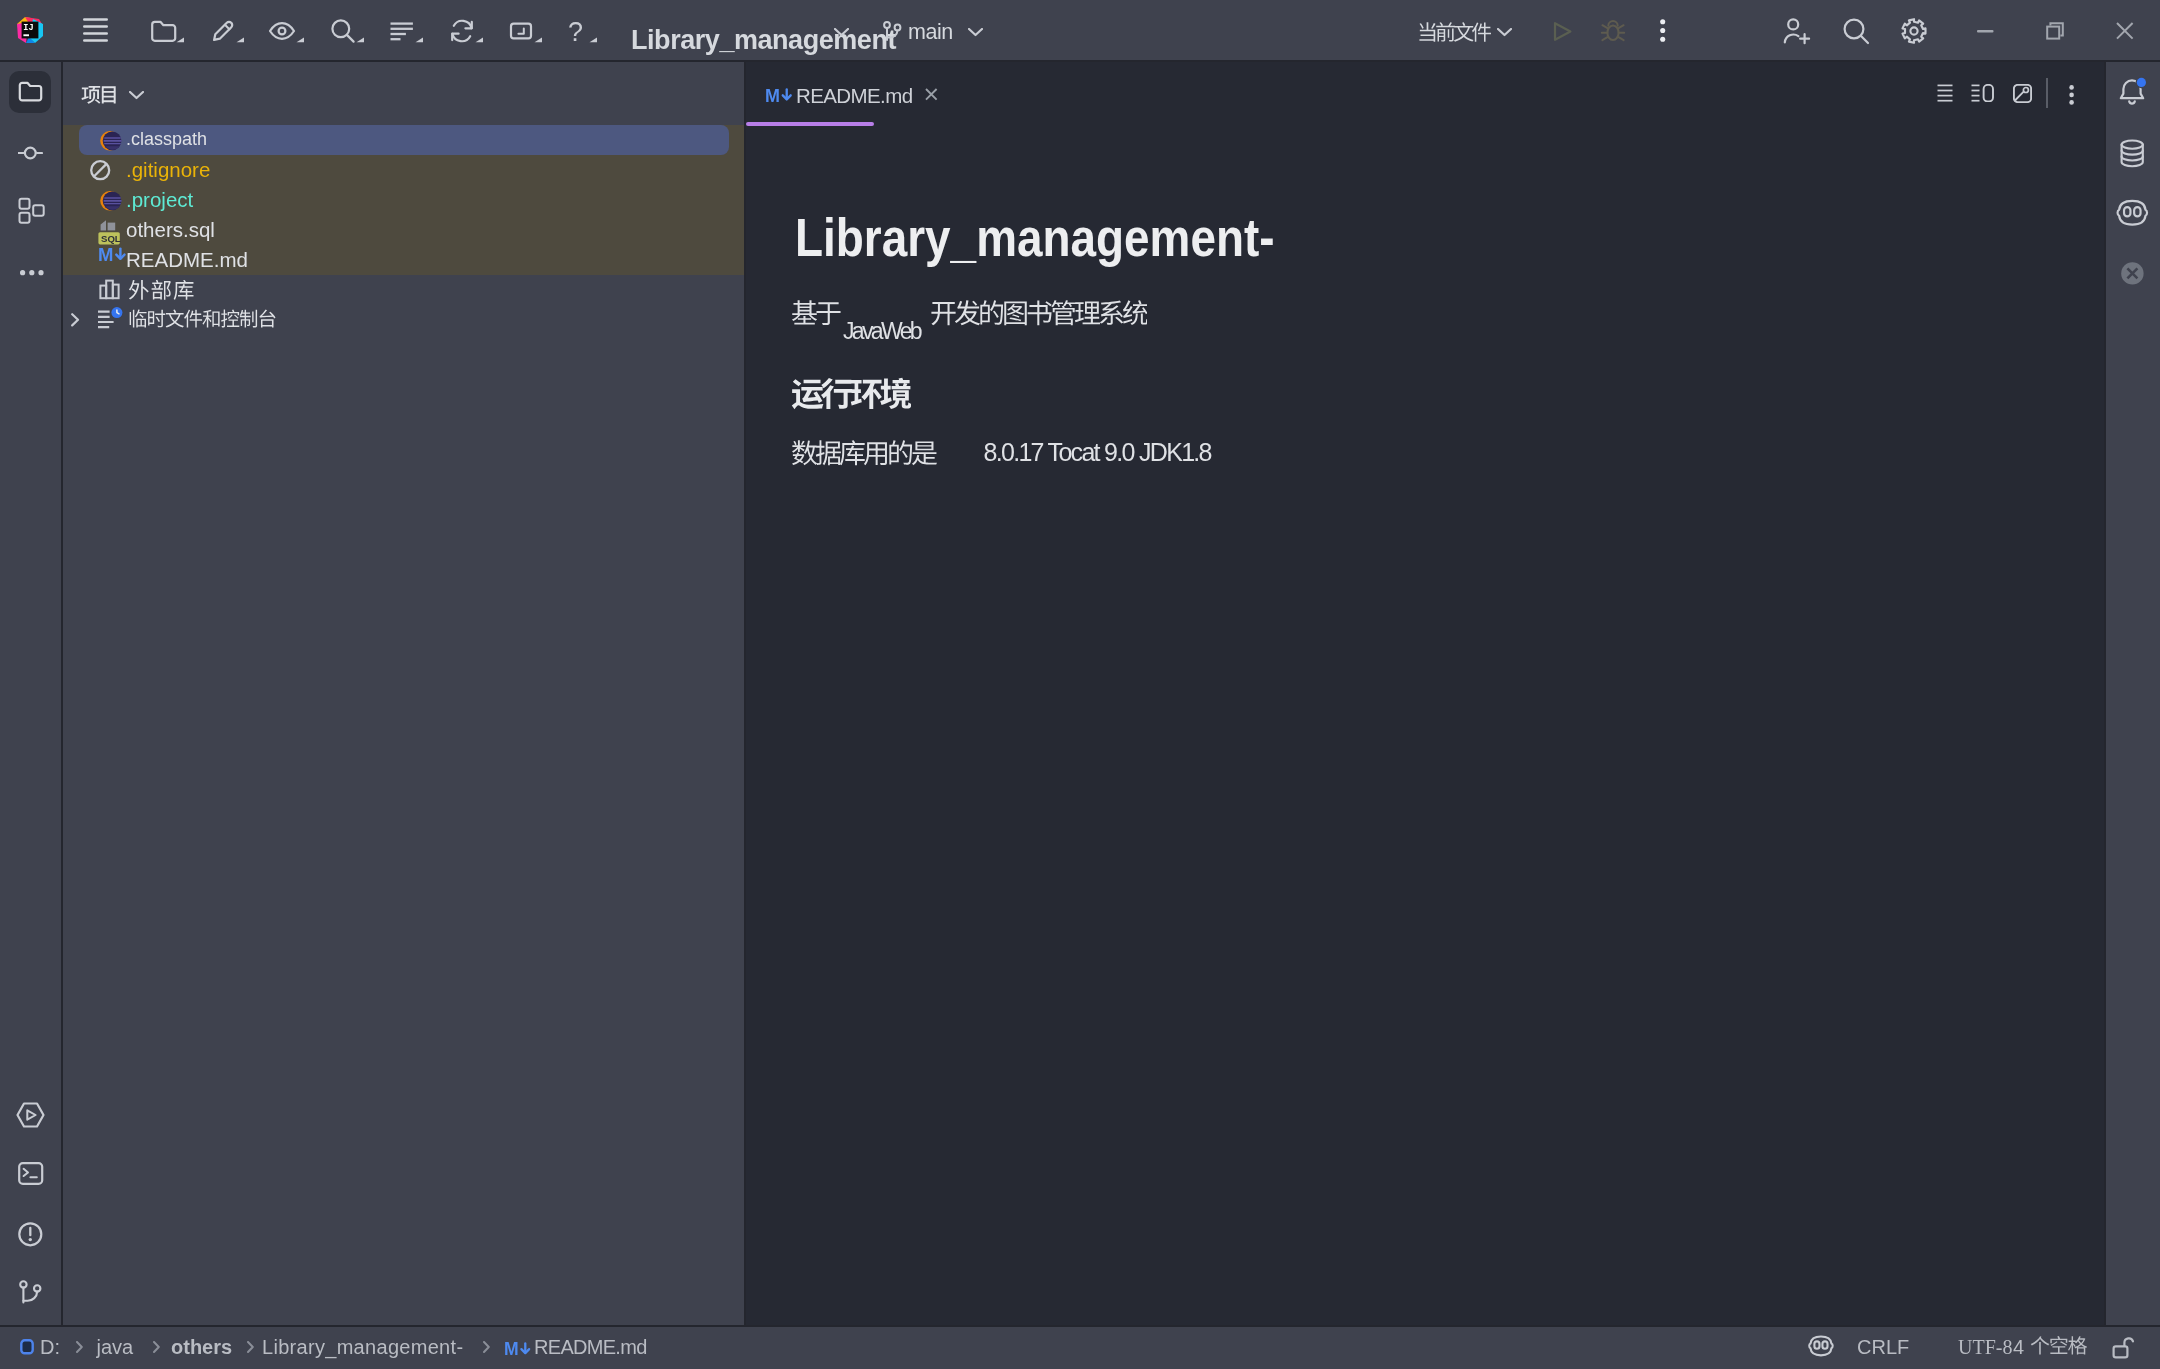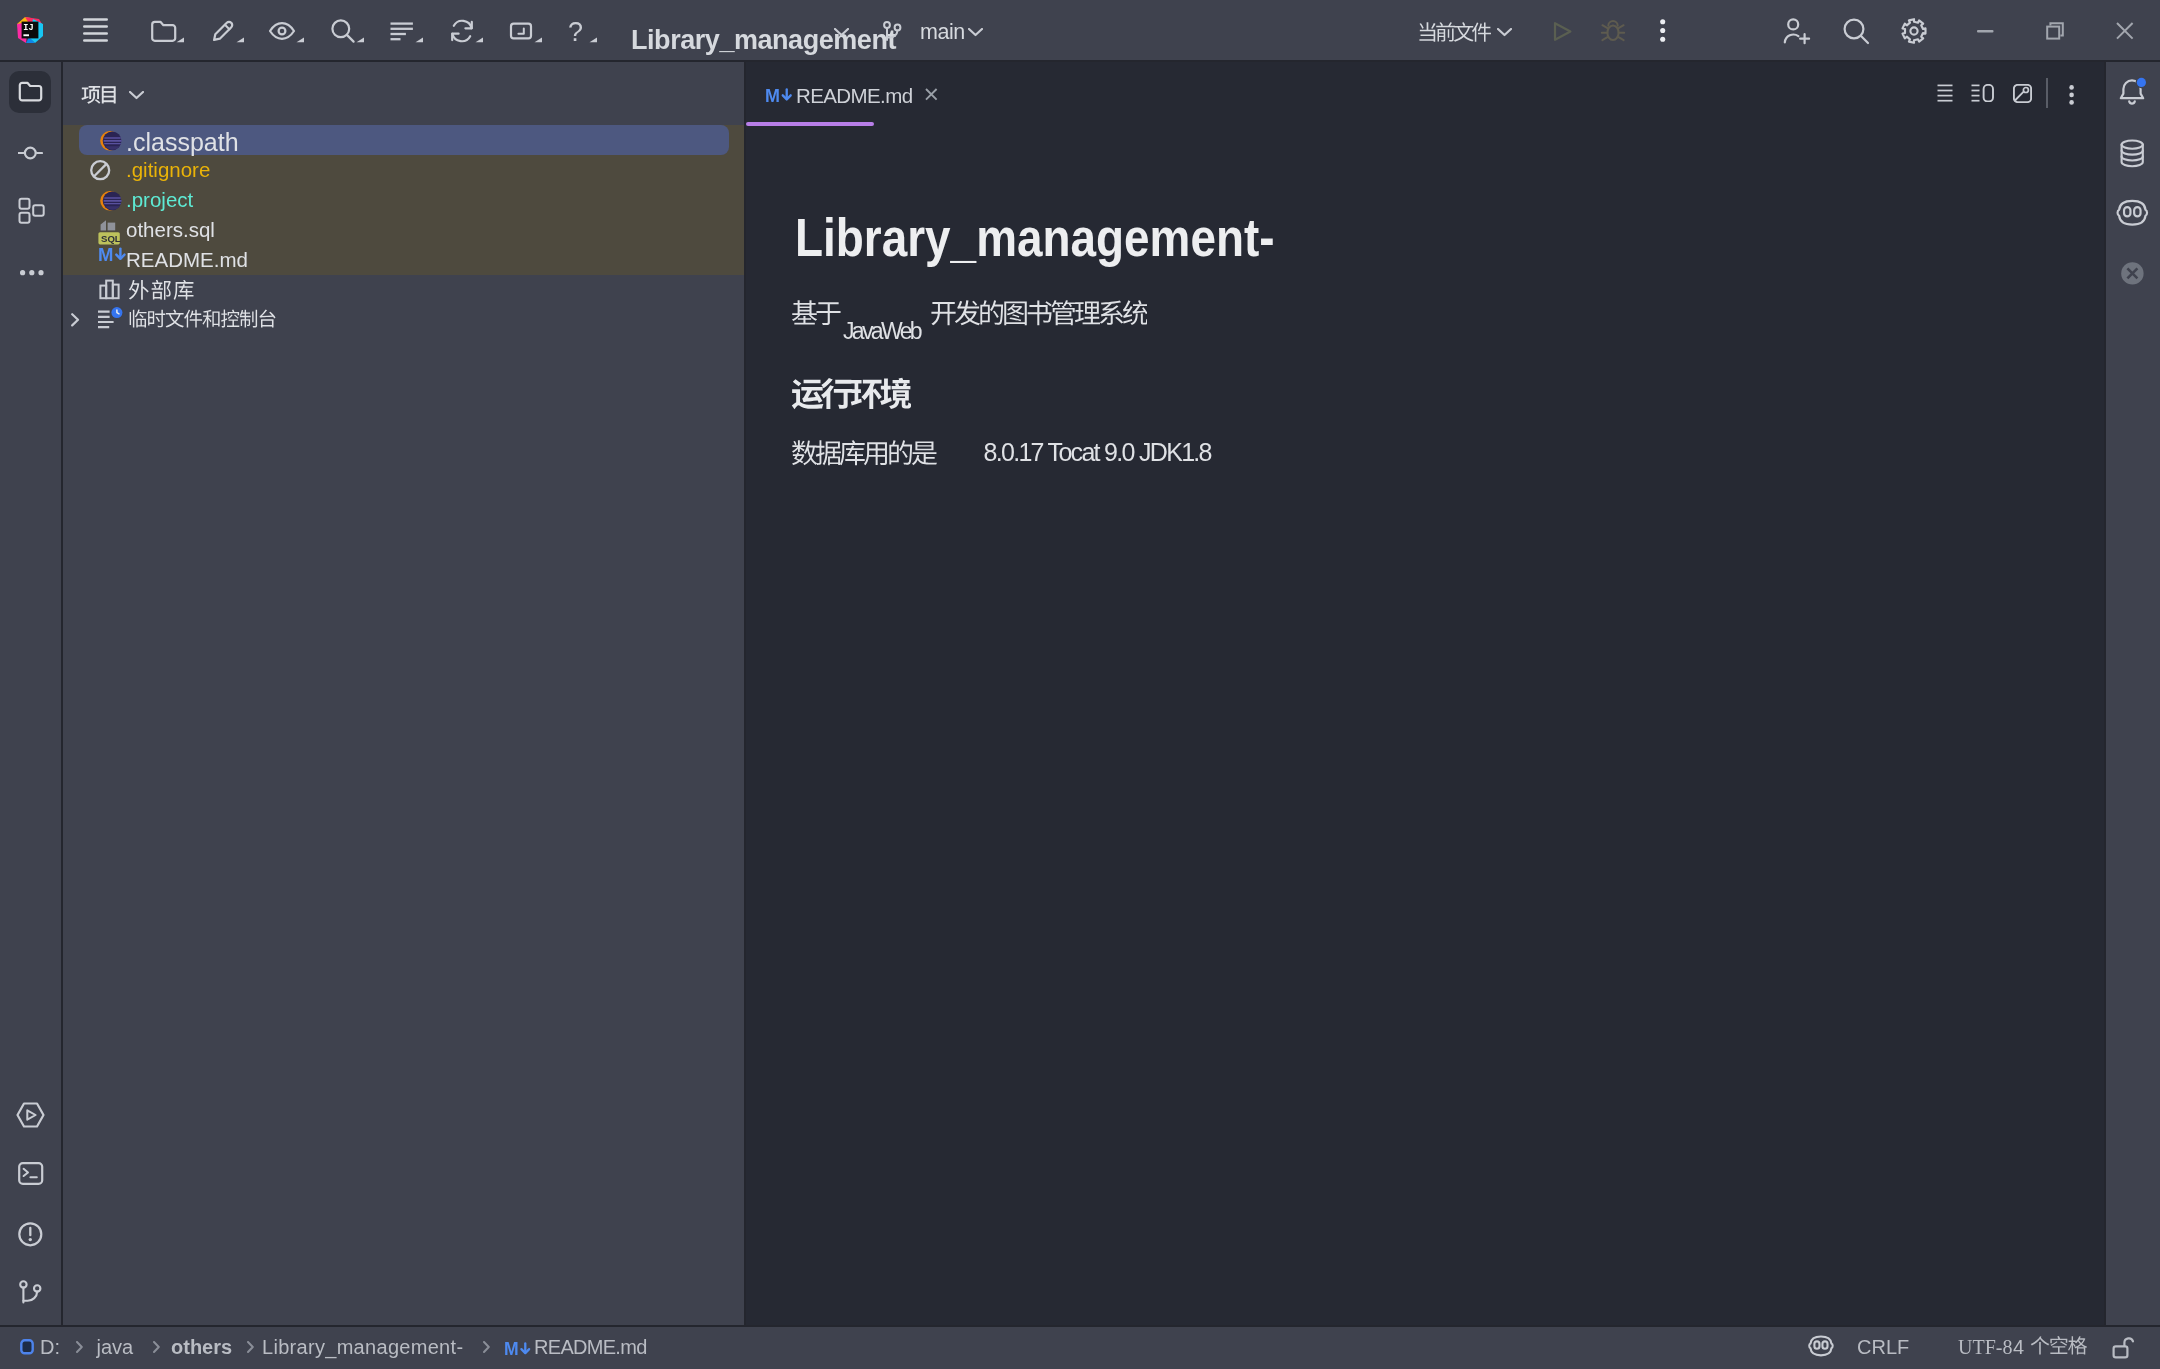--- a/index.html
+++ b/index.html
@@ -72,21 +72,21 @@
 <div style="position:absolute;left:631px;top:27px;font-family:'Liberation Sans',sans-serif;font-size:27px;color:#d6d9de;font-weight:700;letter-spacing:-0.45px;line-height:1;white-space:pre;">Library_management</div>
 <svg style="position:absolute;left:834px;top:27.5px" width="15" height="9" viewBox="0 0 15 9" fill="none" xmlns="http://www.w3.org/2000/svg">
     <path d="M1,1 l6.5,6 6.5,-6" stroke="#c9ccd3" stroke-width="2.2" stroke-linecap="round" stroke-linejoin="round" fill="none"></path>
   </svg>
 <svg style="position:absolute;left:882px;top:20px" width="22" height="22" viewBox="0 0 22 22" fill="none" xmlns="http://www.w3.org/2000/svg">
     <circle cx="5" cy="5" r="2.9" stroke="#c9ccd3" stroke-width="2"></circle>
     <circle cx="15.5" cy="7.5" r="2.9" stroke="#c9ccd3" stroke-width="2"></circle>
     <path d="M5,8 v12" stroke="#c9ccd3" stroke-width="2" stroke-linecap="round" stroke-linejoin="round" fill="none"></path>
     <path d="M15.5,10.5 a7.5,7.5 0 0 1 -7.5,7 h-3" stroke="#c9ccd3" stroke-width="2" stroke-linecap="round" stroke-linejoin="round" fill="none"></path>
   </svg>
-<div style="position:absolute;left:908px;top:21.8px;font-family:'Liberation Sans',sans-serif;font-size:21.5px;color:#d6d9de;font-weight:400;letter-spacing:-0.45px;line-height:1;white-space:pre;margin-left:12px;">main</div>
+<div style="position:absolute;left:908px;top:21.8px;font-family:'Liberation Sans',sans-serif;font-size:21.5px;color:#d6d9de;font-weight:400;letter-spacing:-0.45px;line-height:1;white-space:pre;">main</div>
 <svg style="position:absolute;left:968px;top:27.5px" width="15" height="9" viewBox="0 0 15 9" fill="none" xmlns="http://www.w3.org/2000/svg">
     <path d="M1,1 l6.5,6 6.5,-6" stroke="#c9ccd3" stroke-width="2.2" stroke-linecap="round" stroke-linejoin="round" fill="none"></path>
   </svg>
 <svg style="position:absolute;left:1497px;top:27.5px" width="15" height="9" viewBox="0 0 15 9" fill="none" xmlns="http://www.w3.org/2000/svg">
     <path d="M1,1 l6.5,6 6.5,-6" stroke="#c9ccd3" stroke-width="2.2" stroke-linecap="round" stroke-linejoin="round" fill="none"></path>
   </svg>
 <svg style="position:absolute;left:1553px;top:20.5px" width="20" height="21" viewBox="0 0 20 21" fill="none" xmlns="http://www.w3.org/2000/svg">
     <path d="M2,2.2 L17.4,10.5 L2,18.8 z" stroke="#5a5f51" stroke-width="2.2" stroke-linecap="round" stroke-linejoin="round" fill="none"></path>
   </svg>
 <svg style="position:absolute;left:1599px;top:17px" width="28" height="28" viewBox="0 0 28 28" fill="none" xmlns="http://www.w3.org/2000/svg">
@@ -226,21 +226,21 @@
   </svg>
 <svg style="position:absolute;left:97px;top:307px" width="27" height="25" viewBox="0 0 27 25" fill="none" xmlns="http://www.w3.org/2000/svg">
     <path d="M1,4.6 h11.6 M1,9.8 h11.6 M1,15 h15.6 M1,20.2 h11.2" stroke="#c9ccd3" stroke-width="2.2" stroke-linecap="butt" stroke-linejoin="round" fill="none"></path>
     <circle cx="19.9" cy="5.6" r="6.4" fill="#3f424e"></circle>
     <circle cx="19.9" cy="5.6" r="5.5" fill="#3574f0"></circle>
     <path d="M19.9,2.9 v2.7 l2.1,1.2" stroke="#e9ebef" stroke-width="1.5" stroke-linecap="round" stroke-linejoin="round" fill="none"></path>
   </svg>
 <svg style="position:absolute;left:71px;top:313px" width="9" height="14" viewBox="0 0 9 14" fill="none" xmlns="http://www.w3.org/2000/svg">
     <path d="M1.2,1.2 l5.8,5.6 -5.8,5.6" stroke="#c9ccd3" stroke-width="2.2" stroke-linecap="round" stroke-linejoin="round" fill="none"></path>
   </svg>
-<div style="position:absolute;left:126px;top:129.9px;font-family:'Liberation Sans',sans-serif;font-size:25px;color:#dfe1e5;font-weight:400;letter-spacing:0px;line-height:1;white-space:pre;">.classpath</div>
+<div style="position:absolute;left:126px;top:129.9px;font-family:'Liberation Sans',sans-serif;font-size:18px;color:#dfe1e5;font-weight:400;letter-spacing:0px;line-height:1;white-space:pre;">.classpath</div>
 <div style="position:absolute;left:126px;top:159.9px;font-family:'Liberation Sans',sans-serif;font-size:20.5px;color:#eab308;font-weight:400;letter-spacing:0px;line-height:1;white-space:pre;">.gitignore</div>
 <div style="position:absolute;left:126px;top:189.9px;font-family:'Liberation Sans',sans-serif;font-size:20.5px;color:#5eead4;font-weight:400;letter-spacing:0px;line-height:1;white-space:pre;">.project</div>
 <div style="position:absolute;left:126px;top:219.9px;font-family:'Liberation Sans',sans-serif;font-size:20.5px;color:#dfe1e5;font-weight:400;letter-spacing:0px;line-height:1;white-space:pre;">others.sql</div>
 <div style="position:absolute;left:126px;top:249.9px;font-family:'Liberation Sans',sans-serif;font-size:20.5px;color:#dfe1e5;font-weight:400;letter-spacing:0px;line-height:1;white-space:pre;">README.md</div>
 <svg style="position:absolute;left:128px;top:271.6px" width="69" height="34" xmlns="http://www.w3.org/2000/svg">
     <g transform="translate(0,26) scale(0.021500,-0.021500)">
       <path d="M231 841C195 665 131 500 39 396C57 385 89 361 103 348C159 418 207 511 245 616H436C419 510 393 418 358 339C315 375 256 418 208 448L163 398C217 362 282 312 325 272C253 141 156 50 38 -10C58 -23 88 -53 101 -72C315 45 472 279 525 674L473 690L458 687H269C283 732 295 779 306 827ZM611 840V-79H689V467C769 400 859 315 904 258L966 311C912 374 802 470 716 537L689 516V840Z M1188 628C1215 574 1242 502 1251 455L1319 475C1310 521 1283 591 1253 645ZM1674 787V-78H1741V718H1902C1875 639 1836 533 1798 448C1888 358 1913 284 1913 222C1914 187 1907 155 1887 143C1876 136 1861 133 1846 132C1826 132 1798 132 1769 135C1781 114 1788 83 1789 64C1818 62 1850 62 1875 65C1899 68 1921 74 1937 85C1970 108 1983 156 1983 215C1983 284 1961 363 1871 457C1914 550 1960 664 1995 757L1944 790L1932 787ZM1294 826C1309 794 1325 755 1336 722H1127V654H1599V722H1413C1402 756 1381 806 1361 844ZM1480 648C1464 591 1434 508 1407 452H1098V383H1622V452H1480C1505 504 1532 572 1555 631ZM1156 291V-73H1227V-26H1501V-66H1576V291ZM1227 42V223H1501V42Z M2418 245C2427 253 2461 259 2512 259H2686V144H2325V74H2686V-79H2760V74H3047V144H2760V259H2981V327H2760V432H2686V327H2496C2527 373 2558 426 2586 481H3005V549H2620L2652 621L2575 648C2564 615 2551 581 2537 549H2353V481H2505C2480 431 2458 393 2447 377C2427 344 2410 322 2392 318C2401 298 2414 260 2418 245ZM2562 821C2579 797 2596 766 2608 739H2214V450C2214 305 2207 101 2124 -42C2142 -50 2175 -71 2188 -85C2275 67 2288 295 2288 450V668H3045V739H2693C2681 770 2658 809 2635 840Z" fill="#dfe1e5"></path>
     </g>
   </svg>
 <svg style="position:absolute;left:128px;top:302px" width="150" height="31" xmlns="http://www.w3.org/2000/svg">

